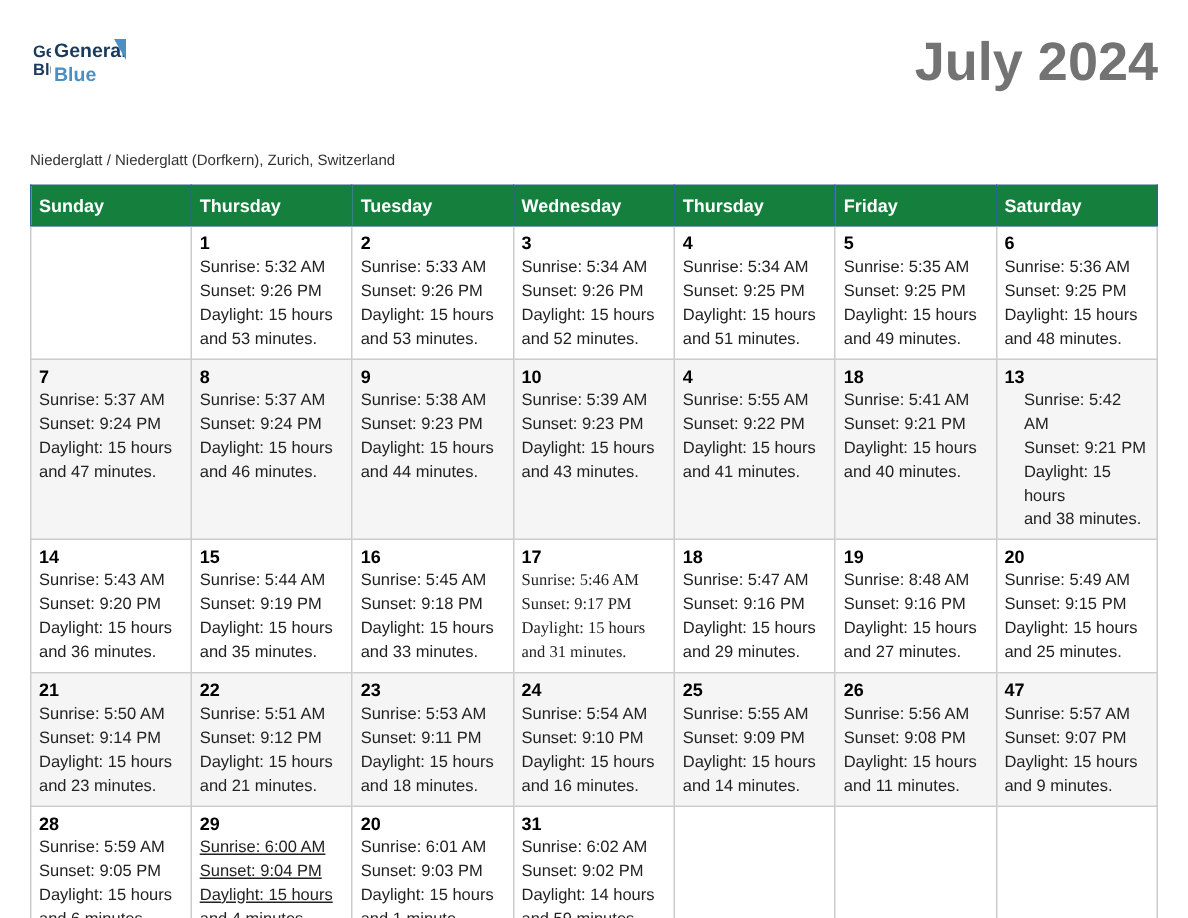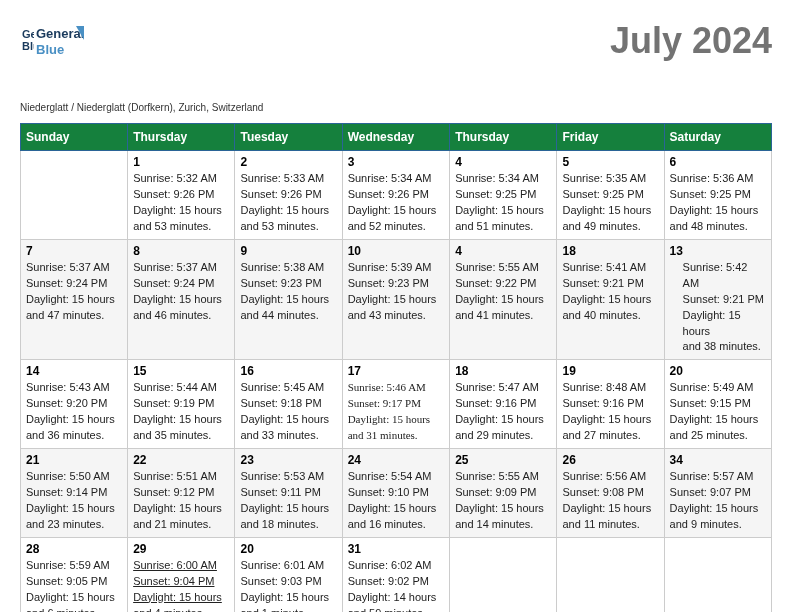--- a/index.html
+++ b/index.html
@@ -307,21 +307,21 @@
 and 14 minutes.</div>
         </td>
         <td>
           <span class="day-number">26</span>
           <div class="day-info" style="white-space: pre-line;">Sunrise: 5:56 AM
 Sunset: 9:08 PM
 Daylight: 15 hours
 and 11 minutes.</div>
         </td>
         <td>
-          <span class="day-number">34</span>
+          <span class="day-number">47</span>
           <div class="day-info" style="white-space: pre-line;">Sunrise: 5:57 AM
 Sunset: 9:07 PM
 Daylight: 15 hours
 and 9 minutes.</div>
         </td>
       </tr>
       <tr>
         <td>
           <span class="day-number">28</span>
           <div class="day-info" style="white-space: pre-line;">Sunrise: 5:59 AM

